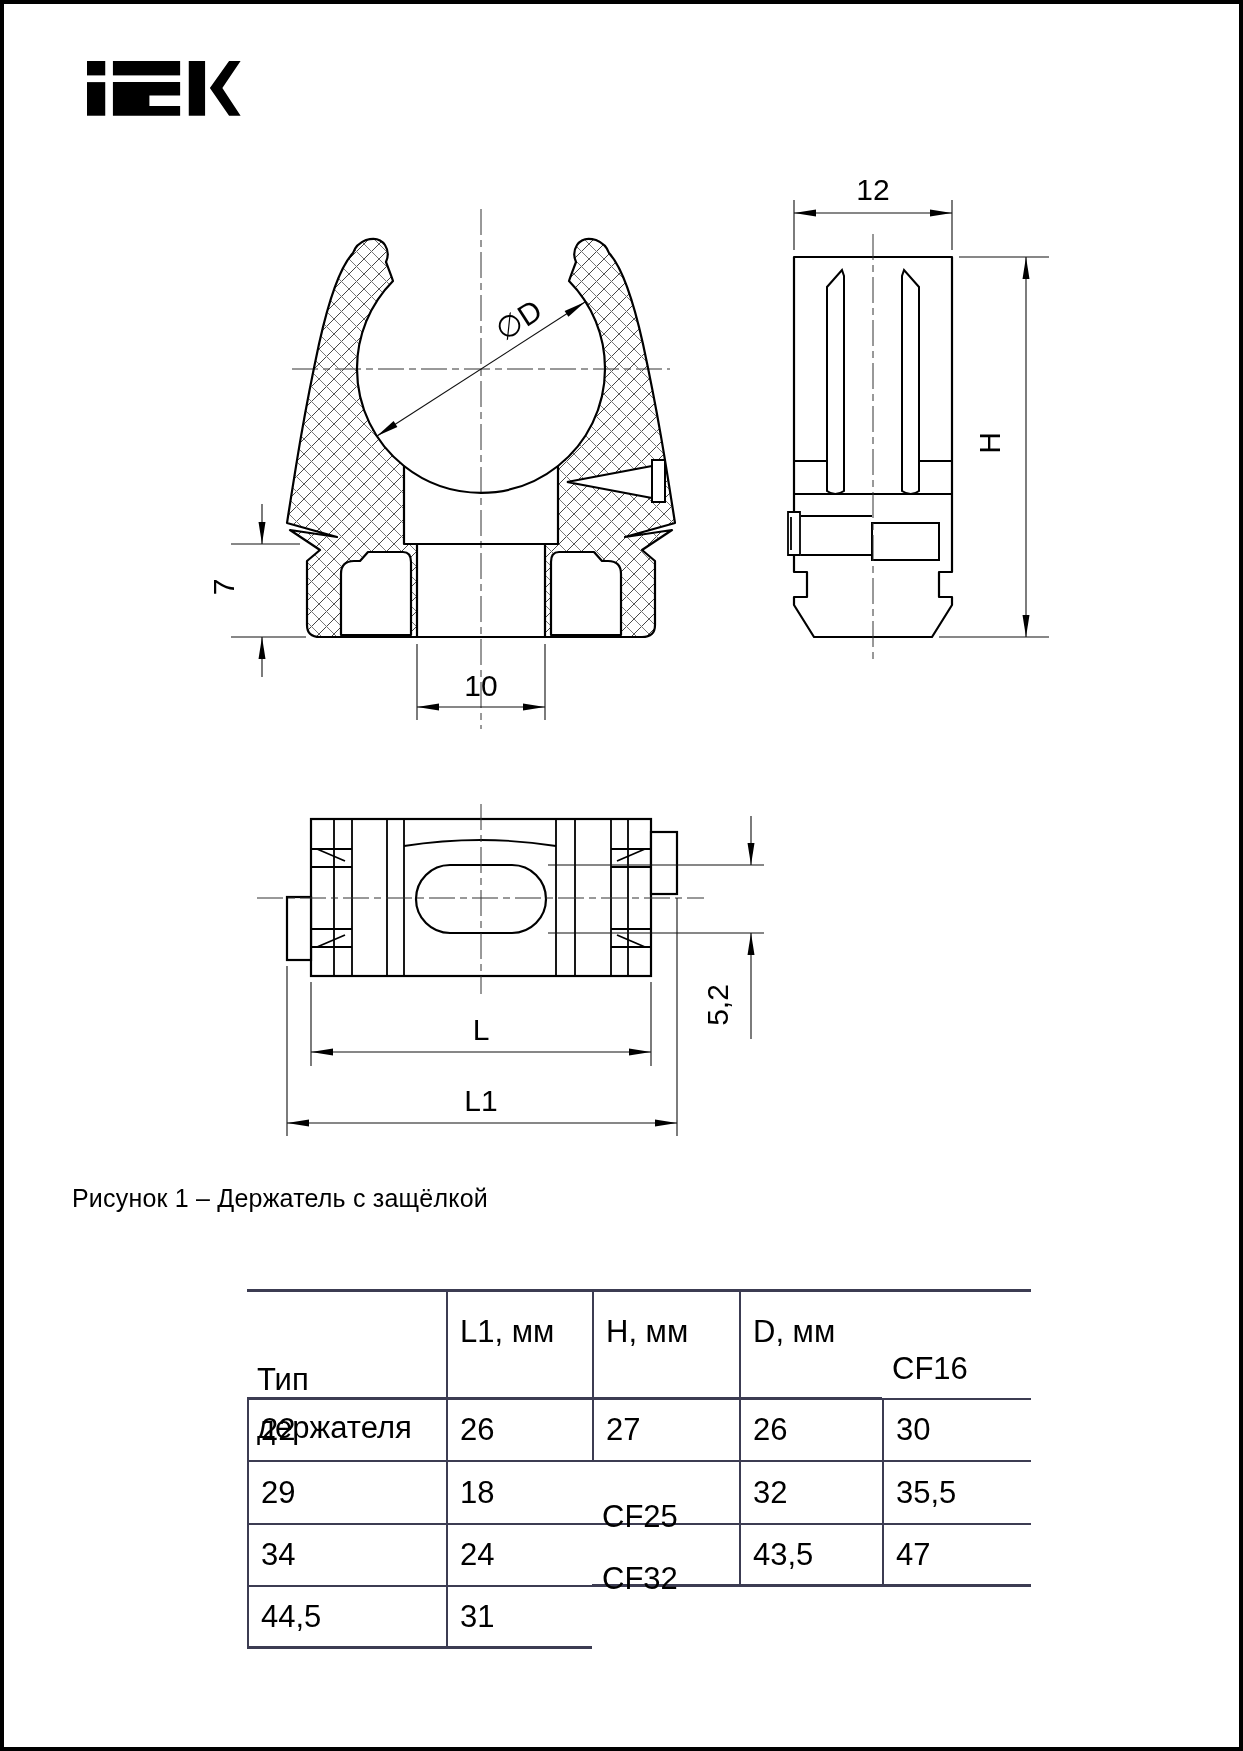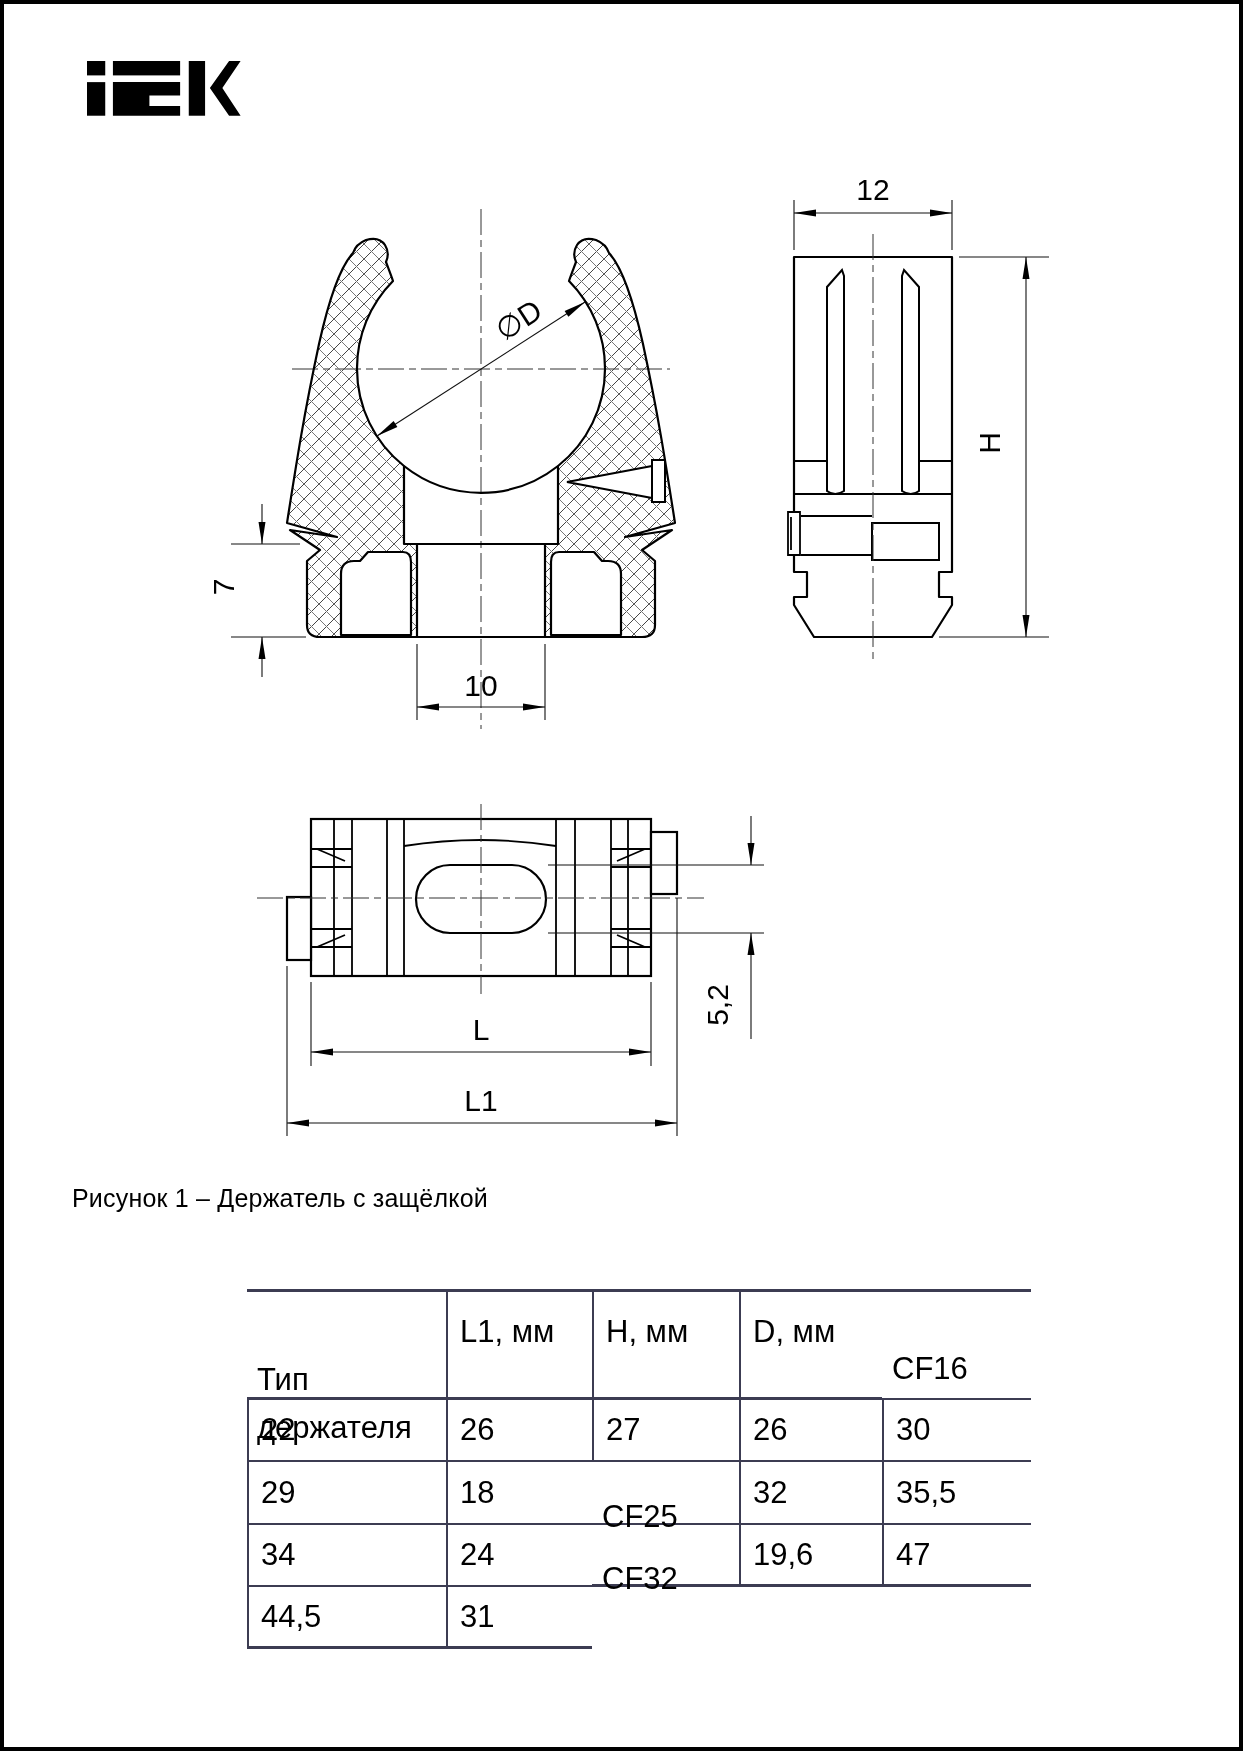--- a/index.html
+++ b/index.html
@@ -216,19 +216,19 @@
     <div class="cell vline">29</div>
     <div class="cell vline">18</div>
 
     <div class="cell c0">CF25</div>
     <div class="cell vline">32</div>
     <div class="cell vline">35,5</div>
     <div class="cell vline">34</div>
     <div class="cell vline">24</div>
 
     <div class="cell c0 last">CF32</div>
-    <div class="cell vline last">19,6</div>
+    <div class="cell vline last">43,5</div>
     <div class="cell vline last">47</div>
     <div class="cell vline last">44,5</div>
     <div class="cell vline last">31</div>
   </div>
 
 </div>
 
 </body></html>

